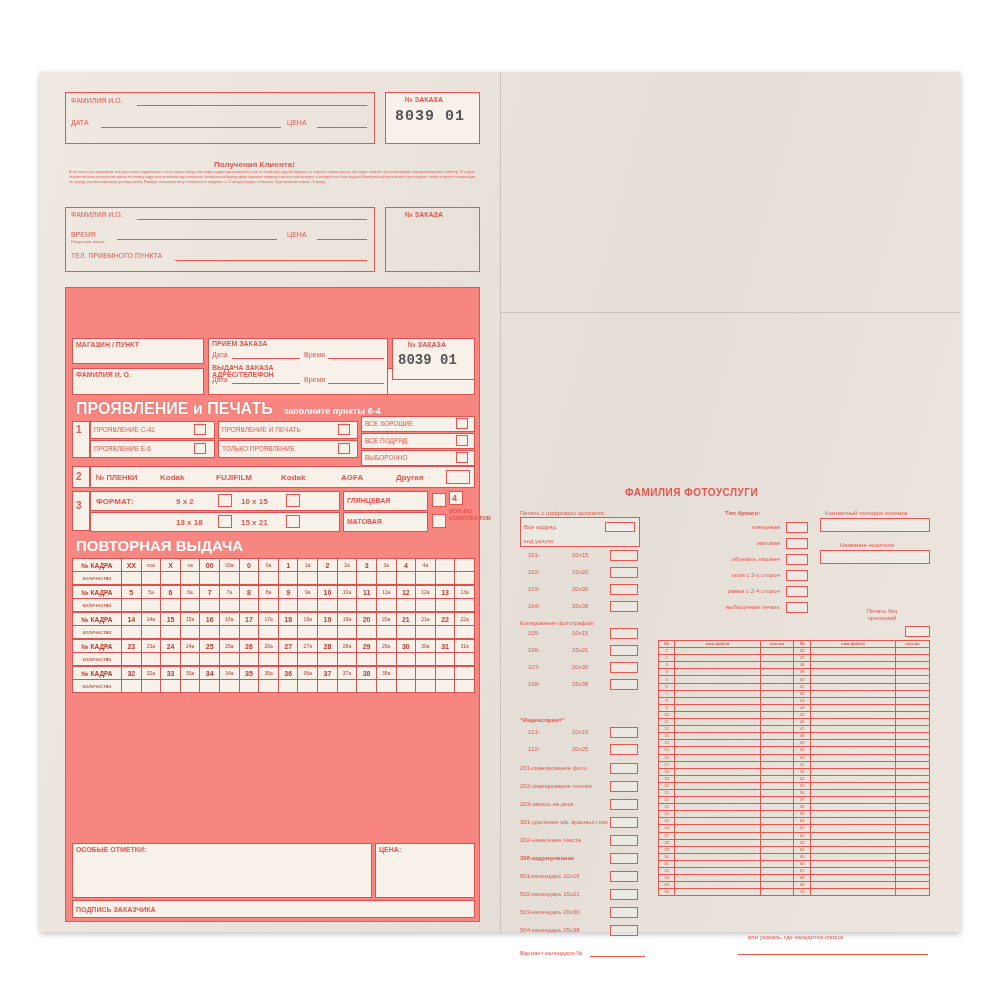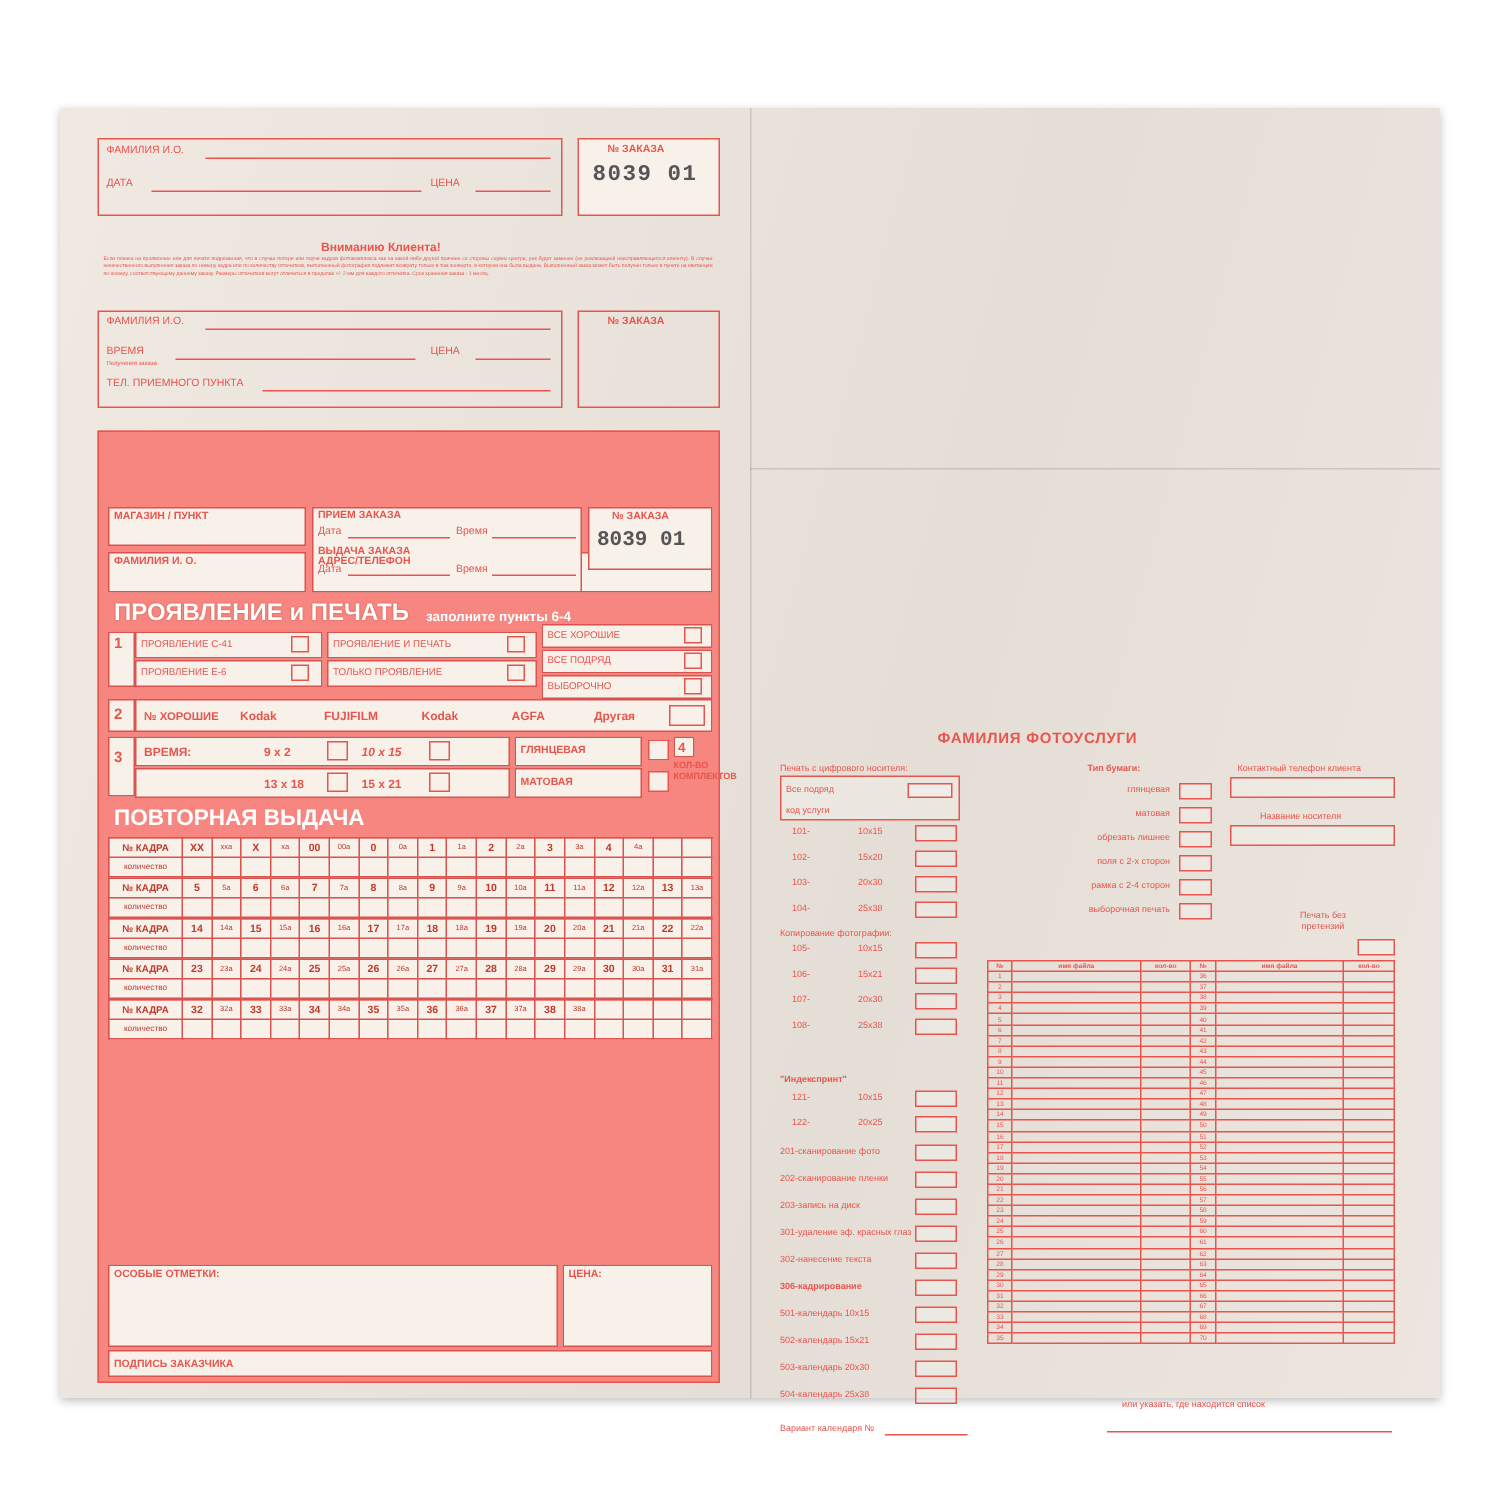--- a/index.html
+++ b/index.html
@@ -69,21 +69,21 @@
       <div class="dots" style="left:252px;top:35px;width:50px;"></div>
 
       <div class="box" style="left:320px;top:0;width:95px;height:52px;background:#f7f1ea;"></div>
       <div class="lbl b" style="left:340px;top:4px;">№ ЗАКАЗА</div>
       <div style="position:absolute;left:330px;top:16px;width:75px;font-size:15px;font-weight:bold;color:#555;font-family:'Liberation Mono',monospace;letter-spacing:1px;">
         <span>8039</span>&nbsp;<span>01</span>
       </div>
     </div>
 
     <div id="warn">
-      <div id="warnTitle">Вниманию Клиента!</div>
+      <div id="warnTitle">Получения Клиента!</div>
       <div id="warnText">Если пленка на проявление или для печати подрезанная, что в случае потери или порчи кадров фотокомплекса как на какой-либо другой причине со стороны сервис-центра, рек будет заменен (ее реализацией неисправляющегося клиенту). В случае некачественного выполнения заказа по номеру кадра или по количеству отпечатков, выполненный фотография подлежит возврату только в том конверте, в котором она была выдана. Выполненный заказ может быть получен только в пункте на квитанции по номеру, соответствующему данному заказу. Размеры отпечатков могут отличаться в пределах +/- 2 мм для каждого отпечатка. Срок хранения заказа - 1 месяц.</div>
     </div>
 
     <div id="rc2">
       <div class="box" style="left:0;top:0;width:310px;height:65px;"></div>
       <div class="lbl" style="left:6px;top:4px;">ФАМИЛИЯ И.О.</div>
       <div class="dots" style="left:72px;top:12px;width:230px;"></div>
       <div class="lbl" style="left:6px;top:24px;">ВРЕМЯ</div>
       <div class="lbl" style="left:6px;top:32px;font-size:4px;">Получения заказа</div>
       <div class="dots" style="left:52px;top:32px;width:160px;"></div>
@@ -233,36 +233,36 @@
       <div class="lbl" style="left:299px;top:149px;font-size:6.5px;">ВСЕ ПОДРЯД</div>
       <div class="cb" style="left:390px;top:147px;width:12px;height:11px;background:#f7f1ea;"></div>
 
       <div class="wbox" style="left:295px;top:162px;width:114px;height:16px;"></div>
       <div class="lbl" style="left:299px;top:166px;font-size:6.5px;">ВЫБОРОЧНО</div>
       <div class="cb" style="left:390px;top:164px;width:12px;height:11px;background:#f7f1ea;"></div>
 
       <div class="wbox" style="left:6px;top:178px;width:18px;height:22px;"></div>
       <div style="position:absolute;left:10px;top:183px;font-size:10px;font-weight:bold;color:#e8554d;">2</div>
       <div class="wbox" style="left:24px;top:178px;width:385px;height:22px;"></div>
-      <div class="lbl b" style="left:30px;top:185px;font-size:7.5px;">№ ХОРОШИЕ</div>
+      <div class="lbl b" style="left:30px;top:185px;font-size:7.5px;">№ ПЛЕНКИ</div>
       <div class="lbl b" style="left:94px;top:185px;font-size:8px;">Kodak</div>
       <div class="lbl b" style="left:150px;top:185px;font-size:8px;">FUJIFILM</div>
       <div class="lbl b" style="left:215px;top:185px;font-size:8px;">Kodak</div>
       <div class="lbl b" style="left:275px;top:185px;font-size:8px;">AGFA</div>
       <div class="lbl b" style="left:330px;top:185px;font-size:8px;">Другая</div>
       <div class="cb" style="left:380px;top:182px;width:24px;height:14px;background:#f7f1ea;"></div>
 
       <div class="wbox" style="left:6px;top:203px;width:18px;height:40px;"></div>
       <div style="position:absolute;left:10px;top:212px;font-size:10px;font-weight:bold;color:#e8554d;">3</div>
 
       <div class="wbox" style="left:24px;top:203px;width:250px;height:20px;"></div>
-      <div class="lbl b" style="left:30px;top:209px;font-size:8px;">ВРЕМЯ:</div>
+      <div class="lbl b" style="left:30px;top:209px;font-size:8px;">ФОРМАТ:</div>
       <div class="lbl b" style="left:110px;top:209px;font-size:8px;">9 х 2</div>
       <div class="cb" style="left:152px;top:206px;width:14px;height:13px;background:#f7f1ea;"></div>
-      <div class="lbl b" style="left:175px;top:209px;font-size:8px;font-style:italic;">10 х 15</div>
+      <div class="lbl b" style="left:175px;top:209px;font-size:8px;">10 х 15</div>
       <div class="cb" style="left:220px;top:206px;width:14px;height:13px;background:#f7f1ea;"></div>
 
       <div class="wbox" style="left:24px;top:224px;width:250px;height:20px;"></div>
       <div class="lbl b" style="left:110px;top:230px;font-size:8px;">13 х 18</div>
       <div class="cb" style="left:152px;top:227px;width:14px;height:13px;background:#f7f1ea;"></div>
       <div class="lbl b" style="left:175px;top:230px;font-size:8px;">15 х 21</div>
       <div class="cb" style="left:220px;top:227px;width:14px;height:13px;background:#f7f1ea;"></div>
 
       <div class="wbox" style="left:277px;top:203px;width:85px;height:20px;"></div>
       <div class="lbl b" style="left:281px;top:209px;font-size:7px;">ГЛЯНЦЕВАЯ</div>

